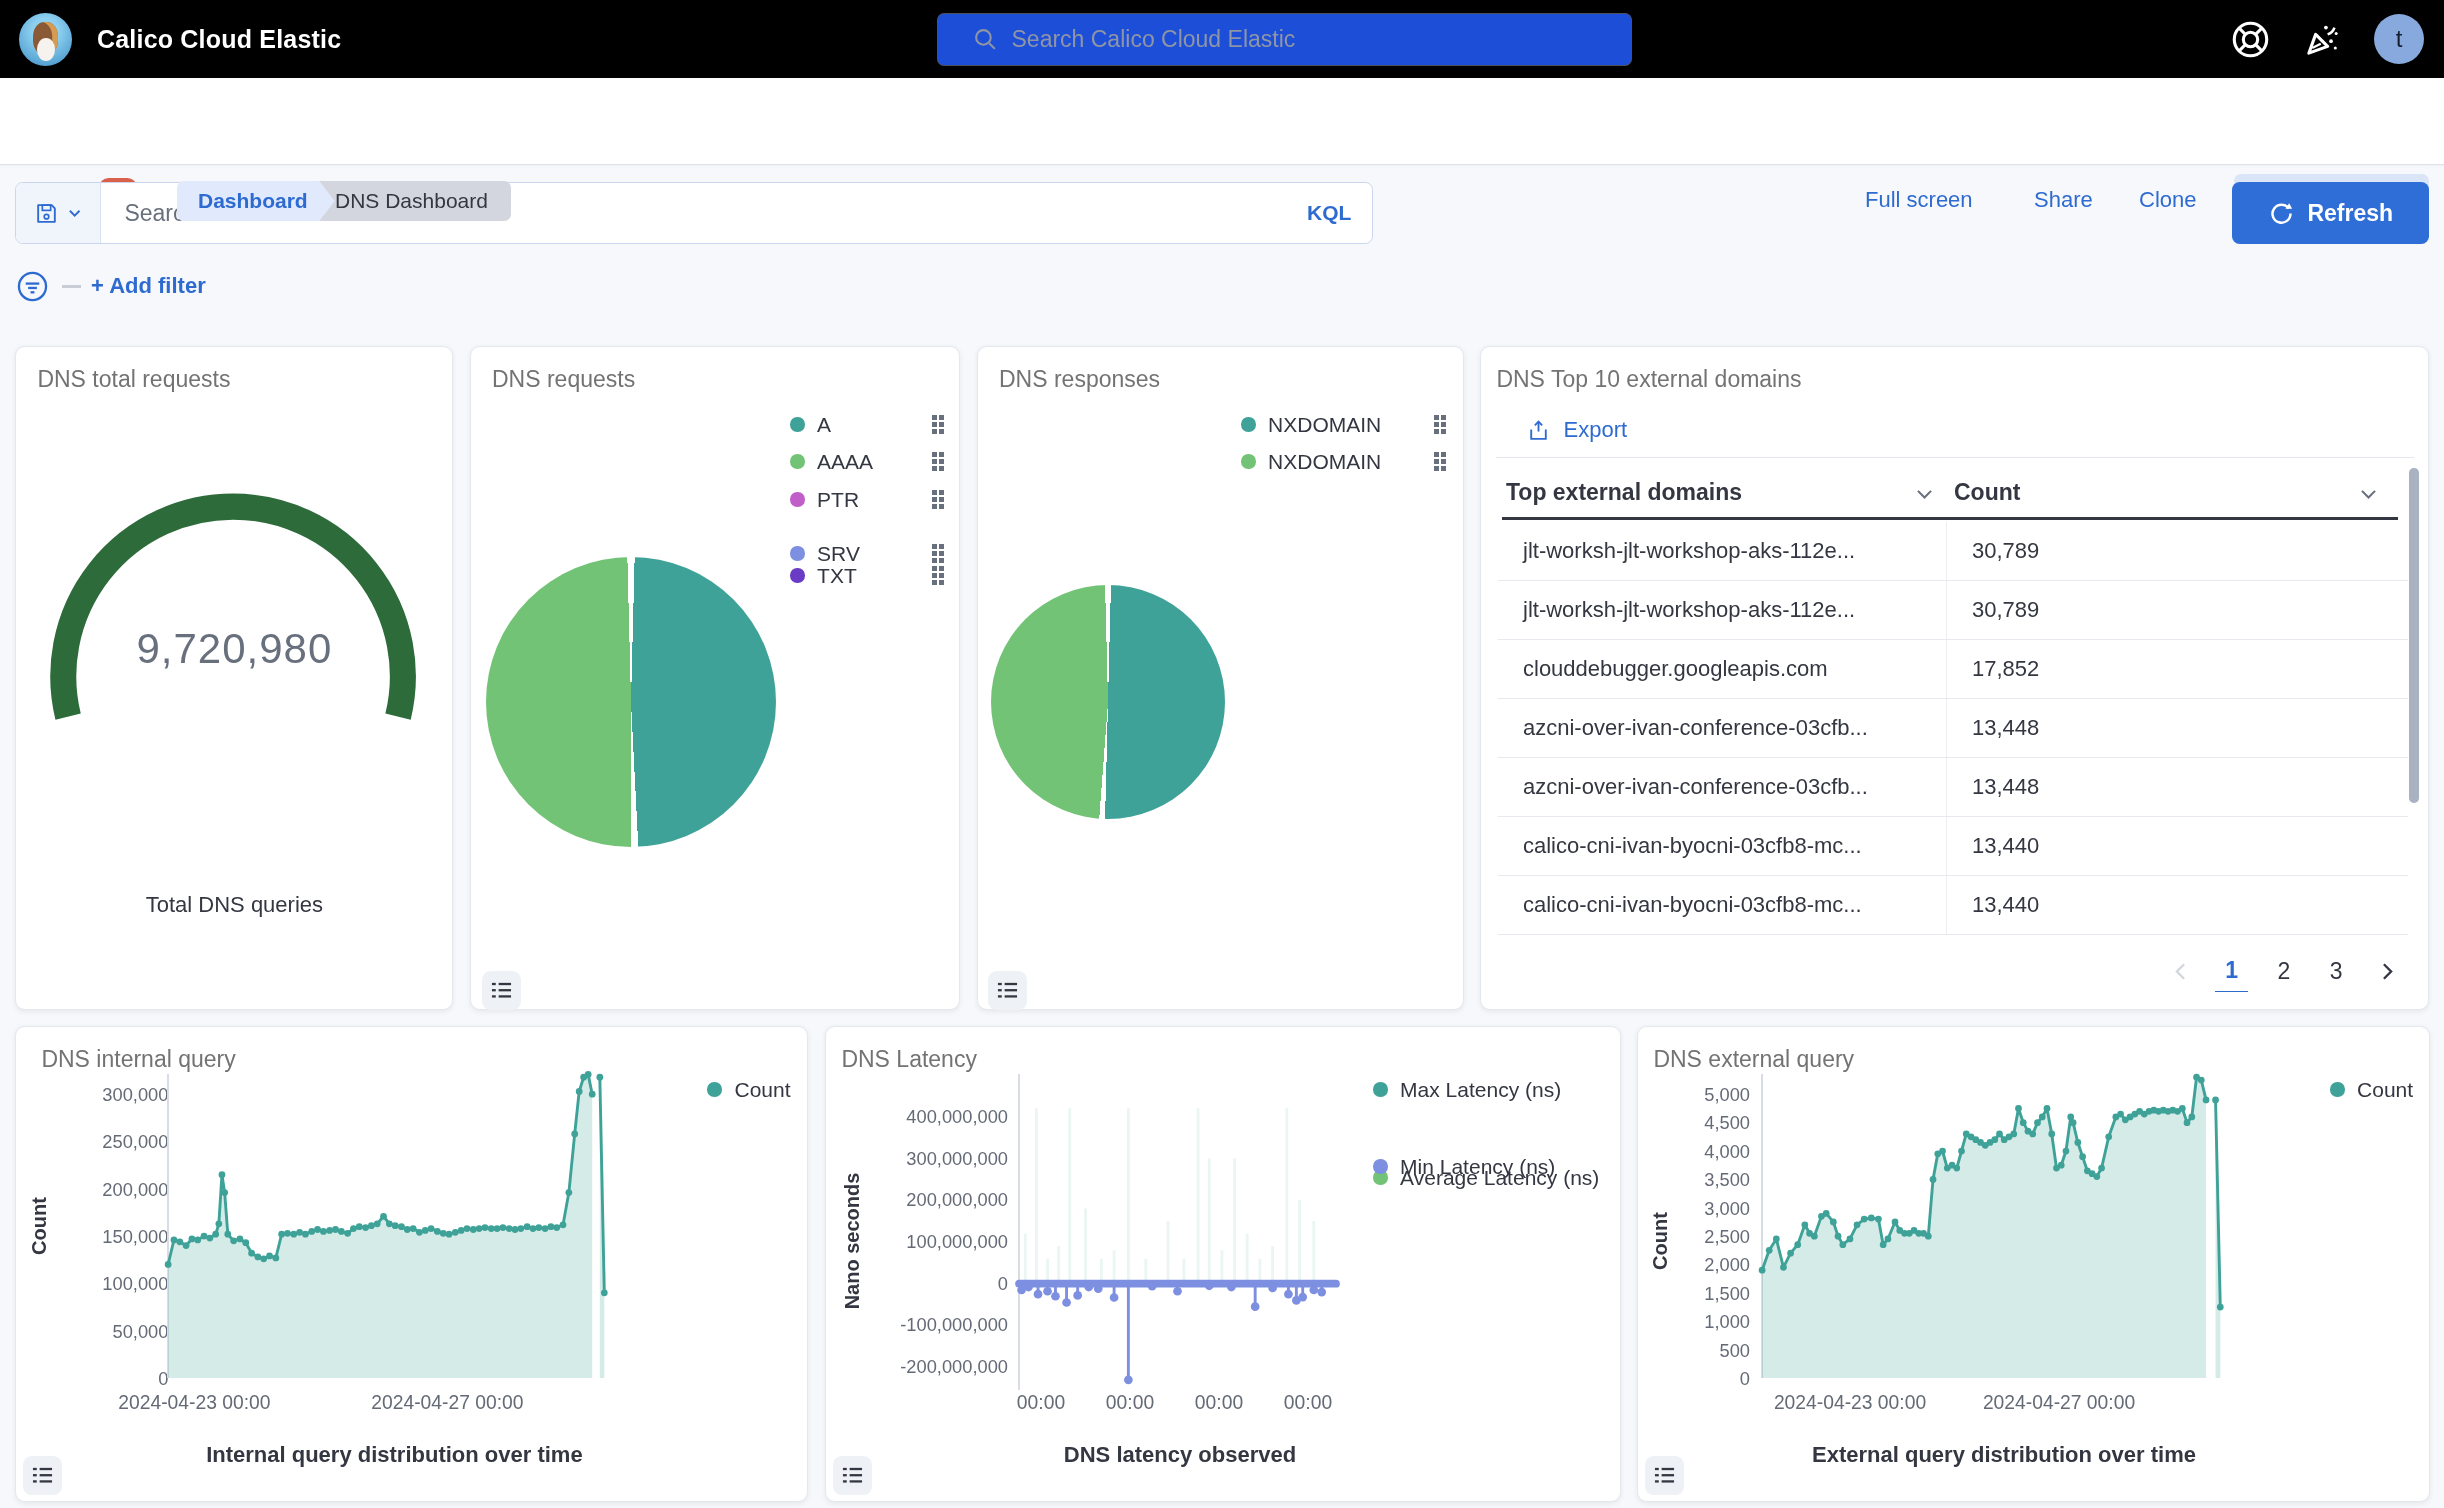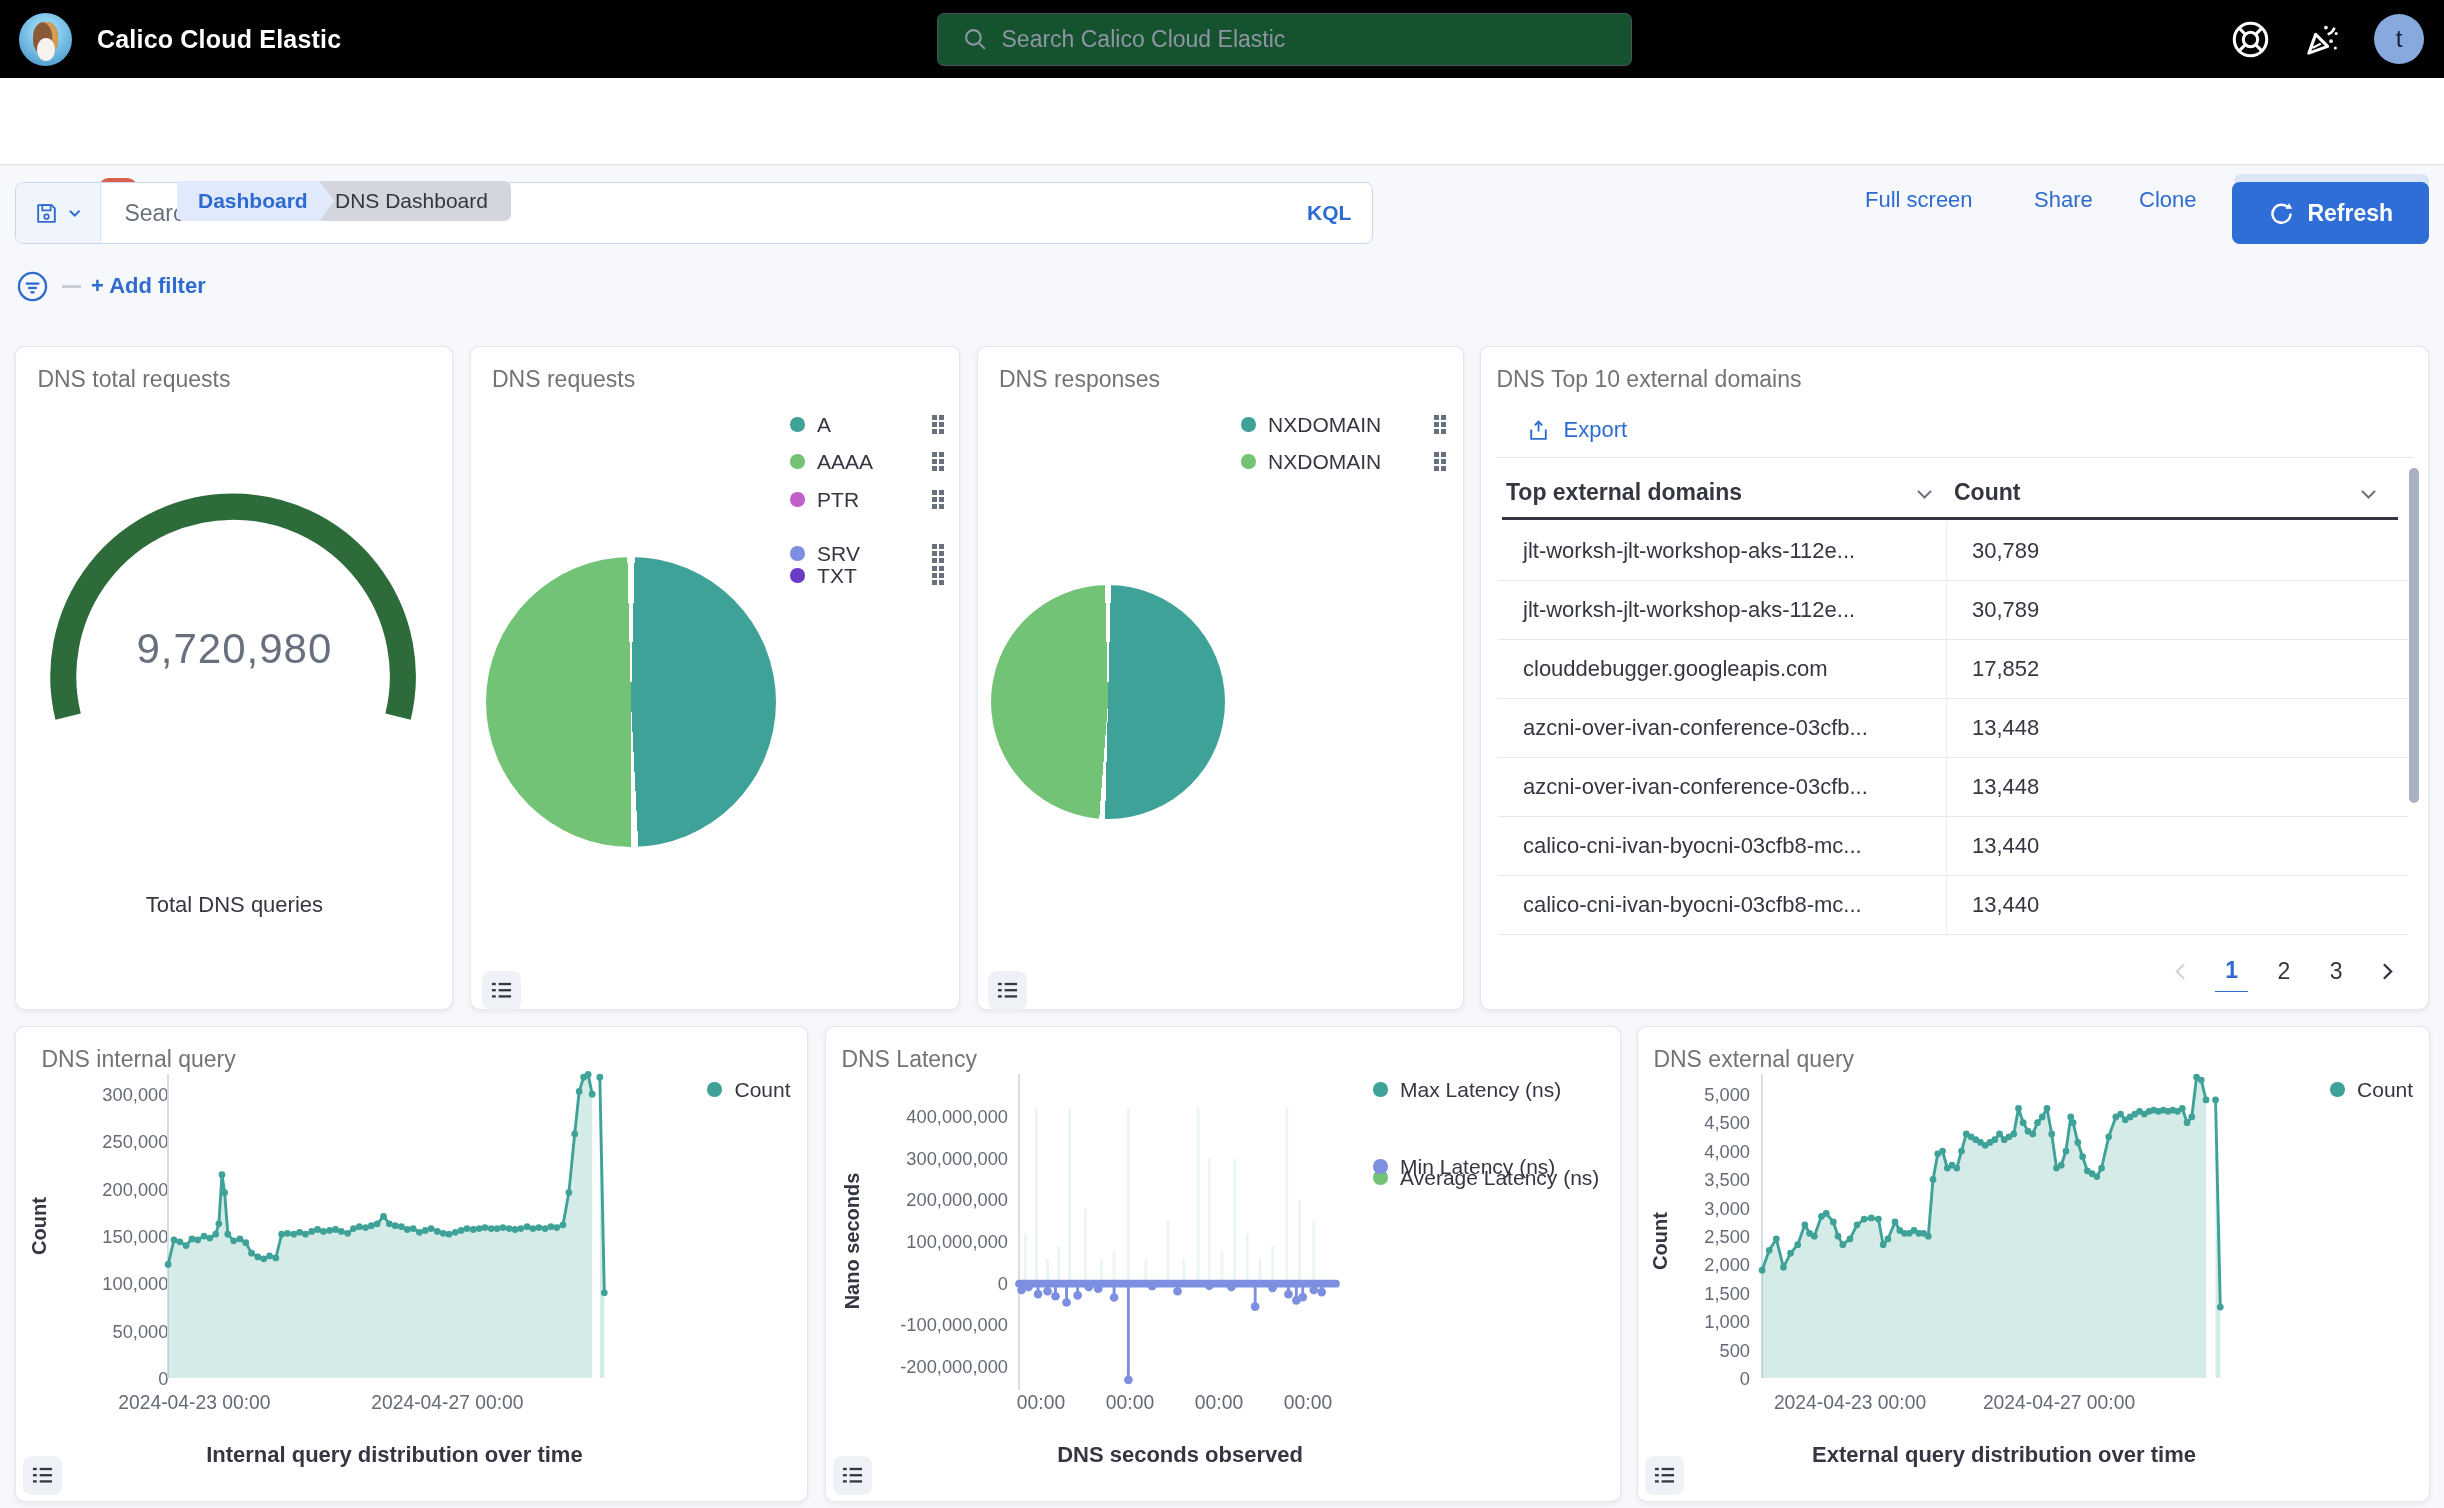--- a/index.html
+++ b/index.html
@@ -10,22 +10,22 @@
 
   
   .topbar { position:absolute; left:0; top:0; width:2445px; height:78px; background:#000; }
   .logo { position:absolute; left:19.3px; top:12.6px; width:53px; height:53px; border-radius:50%;
           background:radial-gradient(circle at 50% 35%, #8ed0f0 0 30%, #5ea9d8 70%, #3f87b8 100%); overflow:hidden; }
   .logo:before { content:""; position:absolute; left:13.5px; top:9.7px; width:25px; height:33px; border-radius:45%;
           background:#8a5a36; box-shadow:inset -5.8px 0 0 #d79b54; }
   .logo:after { content:""; position:absolute; left:17.4px; top:25px; width:18.3px; height:23px; border-radius:50%;
           background:#f6f3ee; }
   .app-title { position:absolute; left:97px; top:25px; font-size:25px; font-weight:700; color:#fff; letter-spacing:0.2px; }
-  .gsearch { position:absolute; left:937px; top:12.6px; width:695px; height:53px; background:#14532d;
-             border:1px solid #4d515c; border-radius:6.8px; display:flex; align-items:center; padding:0 25px; gap:13.5px; }
+  .gsearch { position:absolute; left:937px; top:12.6px; width:695px; height:53px; background:#1d4ed8;
+             border:1px solid #4d515c; border-radius:6.8px; display:flex; align-items:center; padding:0 35px; gap:13.5px; }
   .gsearch input { flex:1; background:transparent; border:none; outline:none; color:#d8dce4; font-size:23px;
                    font-family:"Liberation Sans",sans-serif; }
   .gsearch input::placeholder { color:#8e95a5; }
   .topicons { position:absolute; right:21px; top:0; height:78px; display:flex; align-items:center; gap:31px; }
   .avatar { width:50px; height:50px; border-radius:50%; background:#88a9dd; color:#16202c; font-size:24px;
             display:flex; align-items:center; justify-content:center; }
 
   
   .navbar { position:absolute; left:0; top:78px; width:2445px; height:87px; background:#fff;
             border-bottom:1px solid #dde1e8; box-shadow:0 1px 2.9px rgba(0,0,0,.04); }
@@ -616,21 +616,21 @@
         <circle cx="293.56" cy="230.8464285714286" r="4.5" fill="#7d8fe0"></circle>
         <line x1="305.04" y1="217.0051587301587" x2="305.04" y2="223.49325396825395" stroke="#7d8fe0" stroke-width="3"></line>
         <circle cx="305.04" cy="223.49325396825395" r="4.5" fill="#7d8fe0"></circle>
         <line x1="313.24" y1="217.0051587301587" x2="313.24" y2="225.65595238095239" stroke="#7d8fe0" stroke-width="3"></line>
         <circle cx="313.24" cy="225.65595238095239" r="4.5" fill="#7d8fe0"></circle>
       </svg>
     <div class="xtick" style="left:215px;top:365px;">00:00</div>
     <div class="xtick" style="left:304px;top:365px;">00:00</div>
     <div class="xtick" style="left:393px;top:365px;">00:00</div>
     <div class="xtick" style="left:482px;top:365px;">00:00</div>
-    <div class="xlabel" style="left:354px;top:415px;">DNS seconds observed</div>
+    <div class="xlabel" style="left:354px;top:415px;">DNS latency observed</div>
     <button class="listbtn" style="left:6.8px;top:429px;">
       <svg class="icon" width="21" height="21" viewBox="0 0 22 22">
         <rect x="1" y="3" width="4" height="2.4" fill="#343741"></rect>
           <line x1="8" y1="4.2" x2="21" y2="4.2" stroke="#343741" stroke-width="2.4"></line>
         <rect x="1" y="9.5" width="4" height="2.4" fill="#343741"></rect>
           <line x1="8" y1="10.7" x2="21" y2="10.7" stroke="#343741" stroke-width="2.4"></line>
         <rect x="1" y="16" width="4" height="2.4" fill="#343741"></rect>
           <line x1="8" y1="17.2" x2="21" y2="17.2" stroke="#343741" stroke-width="2.4"></line>
       </svg>
     </button>

